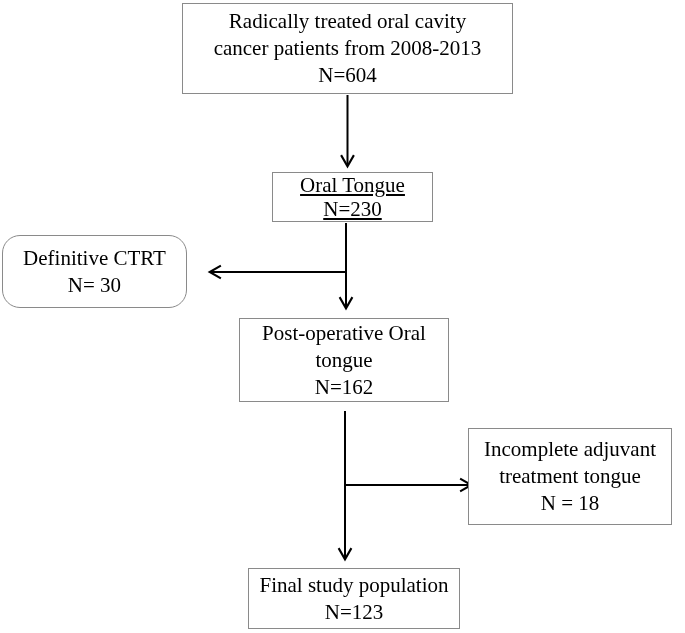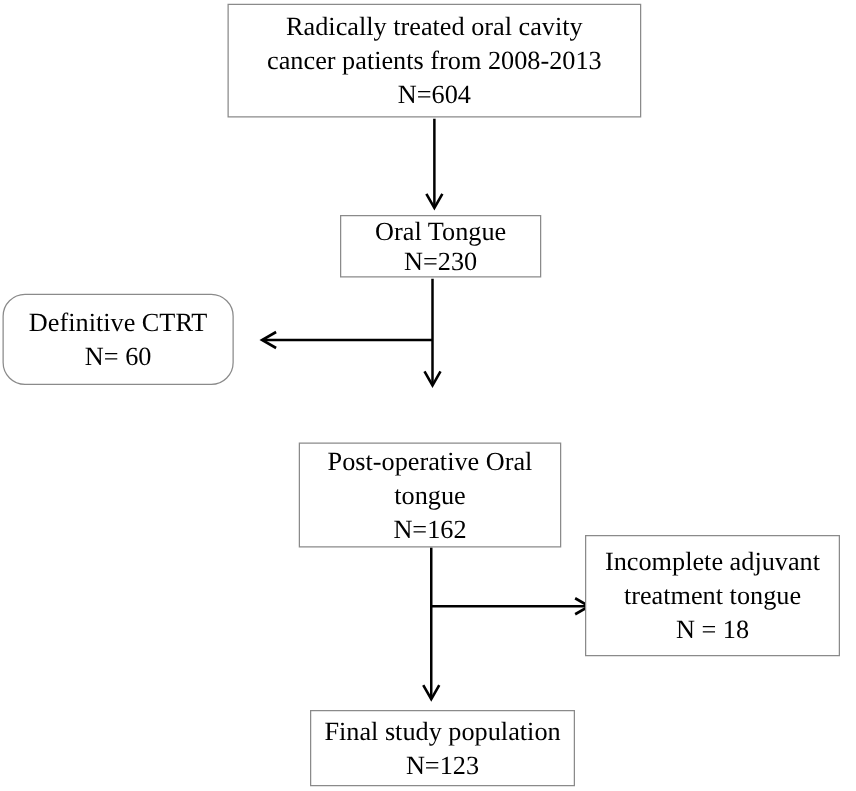--- a/index.html
+++ b/index.html
@@ -33,23 +33,23 @@
     align-items: center;
     justify-content: center;
     text-align: center;
     font-size: 21px;
     line-height: 27px;
   }
   .node span { display: block; white-space: nowrap; }
   .node.tight { line-height: 24px; }
 
   .node-radical          { left: 182px; top: 3px;   width: 331px; height: 91px; }
-  .node-oral-tongue      { left: 272px; top: 172px; width: 161px; height: 50px; }
+  .node-oral-tongue      { left: 272px; top: 172px; width: 161px; height: 50px; text-decoration: underline; }
   .node-definitive-ctrt  { left: 2px;   top: 235px; width: 185px; height: 73px; border-radius: 18px; }
-  .node-post-operative   { left: 239px; top: 318px; width: 210px; height: 84px; margin-top: 36px; }
+  .node-post-operative   { left: 239px; top: 318px; width: 210px; height: 84px; }
   .node-incomplete       { left: 468px; top: 428px; width: 204px; height: 97px; }
   .node-final            { left: 248px; top: 568px; width: 212px; height: 61px; }
 </style>
 </head>
 <body>
 
 <div class="canvas">
 
   <svg class="arrow-layer" width="685" height="633" viewBox="0 0 685 633" xmlns="http://www.w3.org/2000/svg">
     <defs>
@@ -70,21 +70,21 @@
     <span>N=604</span>
   </div>
 
   <div class="node node-oral-tongue tight">
     <span>Oral Tongue</span>
     <span>N=230</span>
   </div>
 
   <div class="node node-definitive-ctrt">
     <span>Definitive CTRT</span>
-    <span>N= 60</span>
+    <span>N= 30</span>
   </div>
 
   <div class="node node-post-operative">
     <span>Post-operative Oral</span>
     <span>tongue</span>
     <span>N=162</span>
   </div>
 
   <div class="node node-incomplete">
     <span>Incomplete adjuvant</span>

